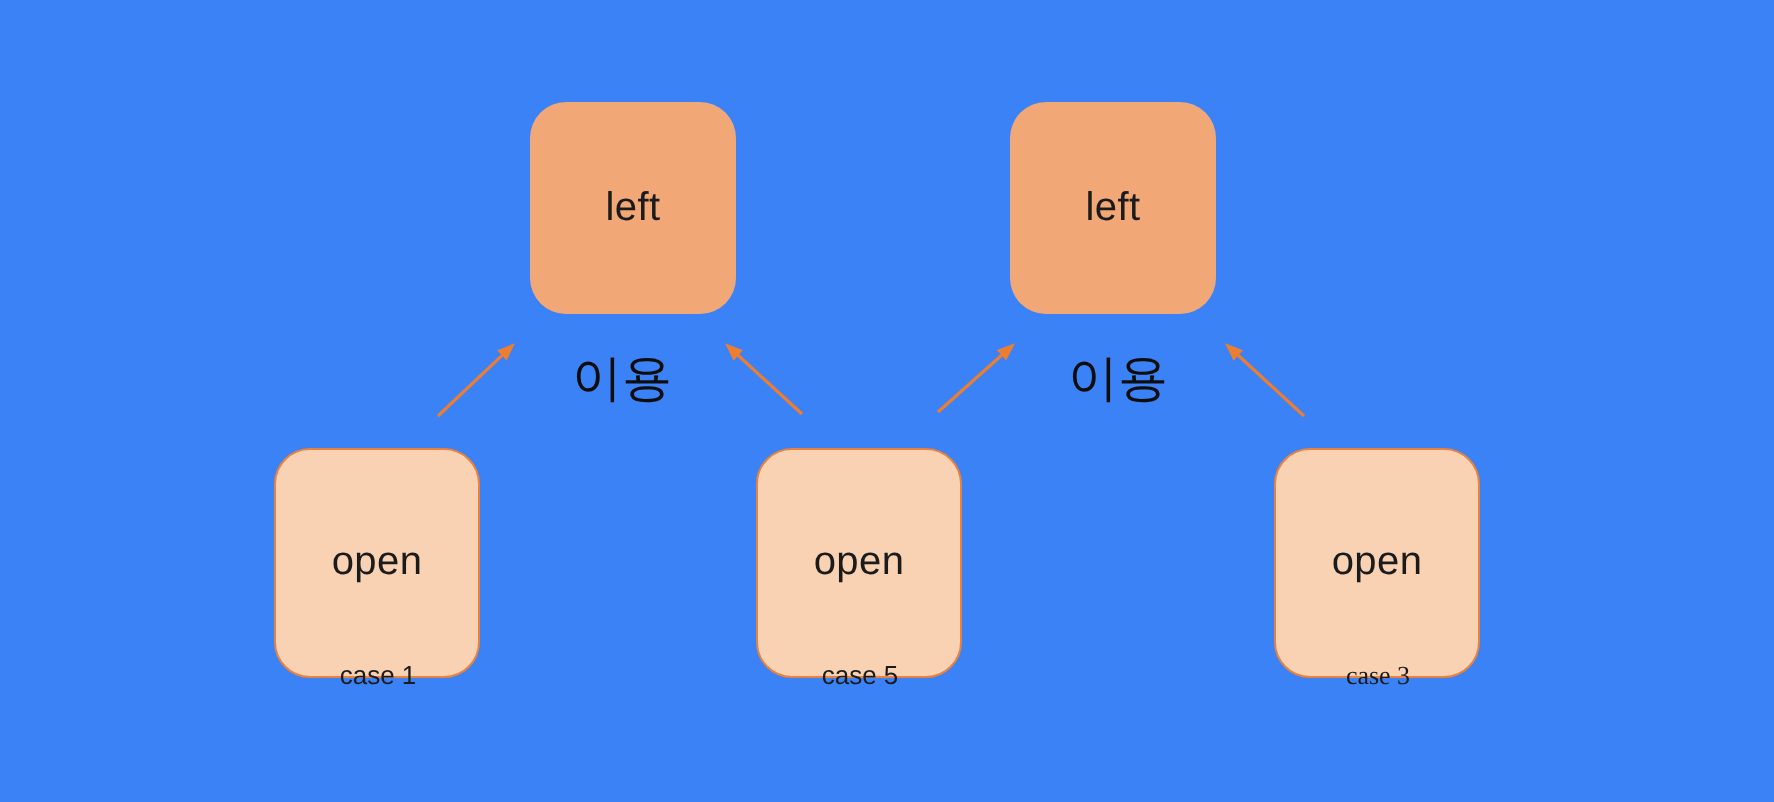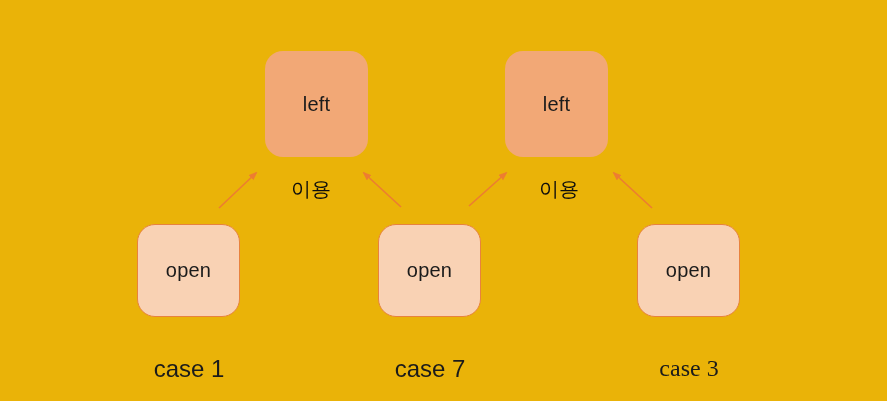--- a/index.html
+++ b/index.html
@@ -4,21 +4,21 @@
 <style>
   html, body {
     margin: 0;
     padding: 0;
     background: #ffffff;
   }
   .canvas {
     position: relative;
     width: 887px;
     height: 401px;
-    background: #eab308;
+    background: #3b82f6;
     font-family: "Liberation Sans", "DejaVu Sans", sans-serif;
     overflow: hidden;
   }
   .edges {
     position: absolute;
     left: 0;
     top: 0;
     width: 887px;
     height: 401px;
     pointer-events: none;
@@ -33,46 +33,46 @@
     color: #1b1b1b;
     letter-spacing: 0.2px;
   }
   .node-top {
     width: 103px;
     height: 106px;
     background: #F2A876;
   }
   .node-bottom {
     width: 103px;
-    height: 93px;
+    height: 115px;
     background: #F9D2B4;
     border: 1.5px solid #E8823D;
     box-sizing: border-box;
   }
   .pos-left   { left: 265px; top: 51px; }
   .pos-right  { left: 505px; top: 51px; }
   .pos-open1  { left: 137px; top: 224px; }
   .pos-open2  { left: 378px; top: 224px; }
   .pos-open3  { left: 637px; top: 224px; }
   .caption {
     position: absolute;
     width: 140px;
     text-align: center;
-    font-size: 24px;
+    font-size: 13px;
     color: #1b1b1b;
     transform: translateX(-50%);
-    top: 355px;
+    top: 330px;
   }
   .cap-1 { left: 189px; }
   .cap-2 { left: 430px; }
   .cap-3 { left: 689px; font-family: Liberation Serif, serif; }
   .edge-label {
     position: absolute;
     transform: translate(-50%, -50%);
-    font-size: 20px;
+    font-size: 25px;
     color: #0d0d0d;
     top: 189px;
     white-space: nowrap;
   }
   .elab-1 { left: 311px; }
   .elab-2 { left: 559px; }
 </style>
 </head>
 <body>
 
@@ -104,19 +104,19 @@
 
   <div class="node node-bottom pos-open2">
     <span>open</span>
   </div>
 
   <div class="node node-bottom pos-open3">
     <span>open</span>
   </div>
 
   <div class="caption cap-1">case 1</div>
-  <div class="caption cap-2">case 7</div>
+  <div class="caption cap-2">case 5</div>
   <div class="caption cap-3">case 3</div>
 
   <div class="edge-label elab-1">이용</div>
   <div class="edge-label elab-2">이용</div>
 
 </div>
 
 </body></html>

